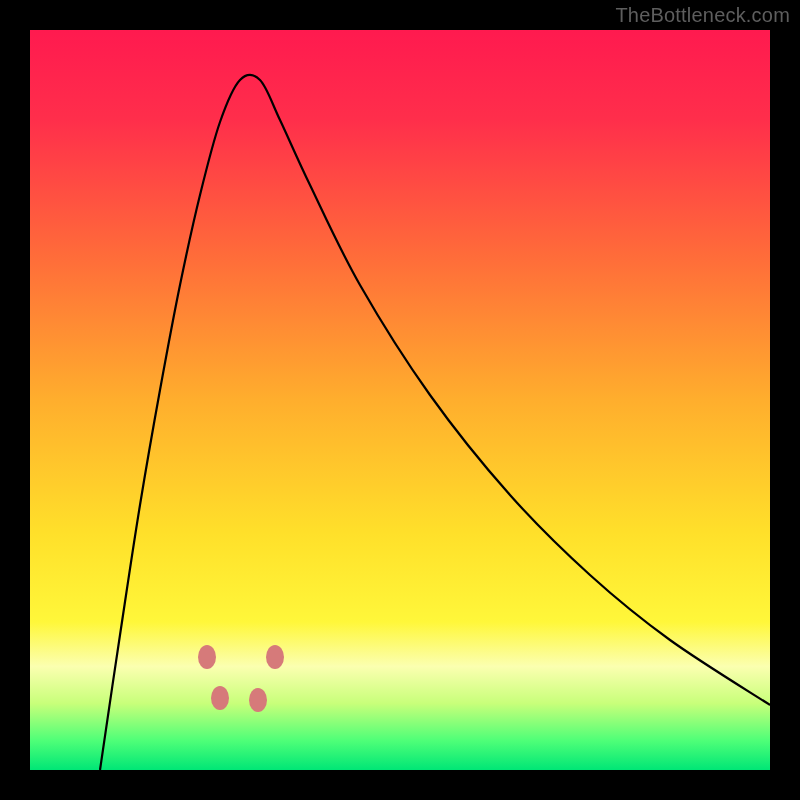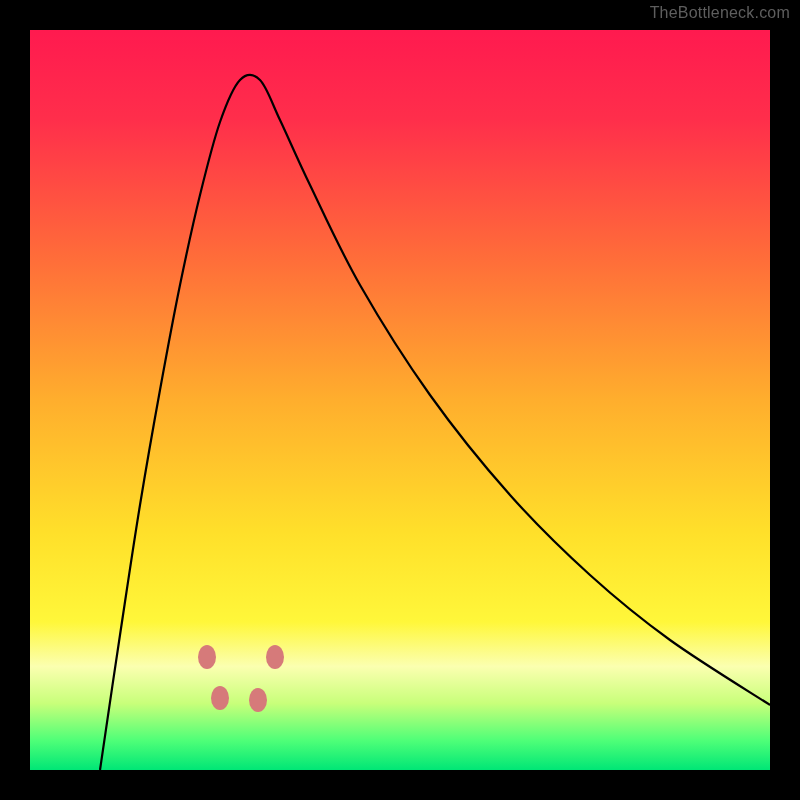--- a/index.html
+++ b/index.html
@@ -24,21 +24,21 @@
     left: 0;
     top: 0;
     width: 100%;
     height: 100%;
   }
   .watermark {
     position: absolute;
     top: 4px;
     right: 10px;
     color: #5e5e5e;
-    font-size: 16px;
+    font-size: 20px;
     font-weight: 500;
     letter-spacing: 0.2px;
   }
   svg.curve {
     position: absolute;
     left: 0;
     top: 0;
     width: 100%;
     height: 100%;
     overflow: visible;

